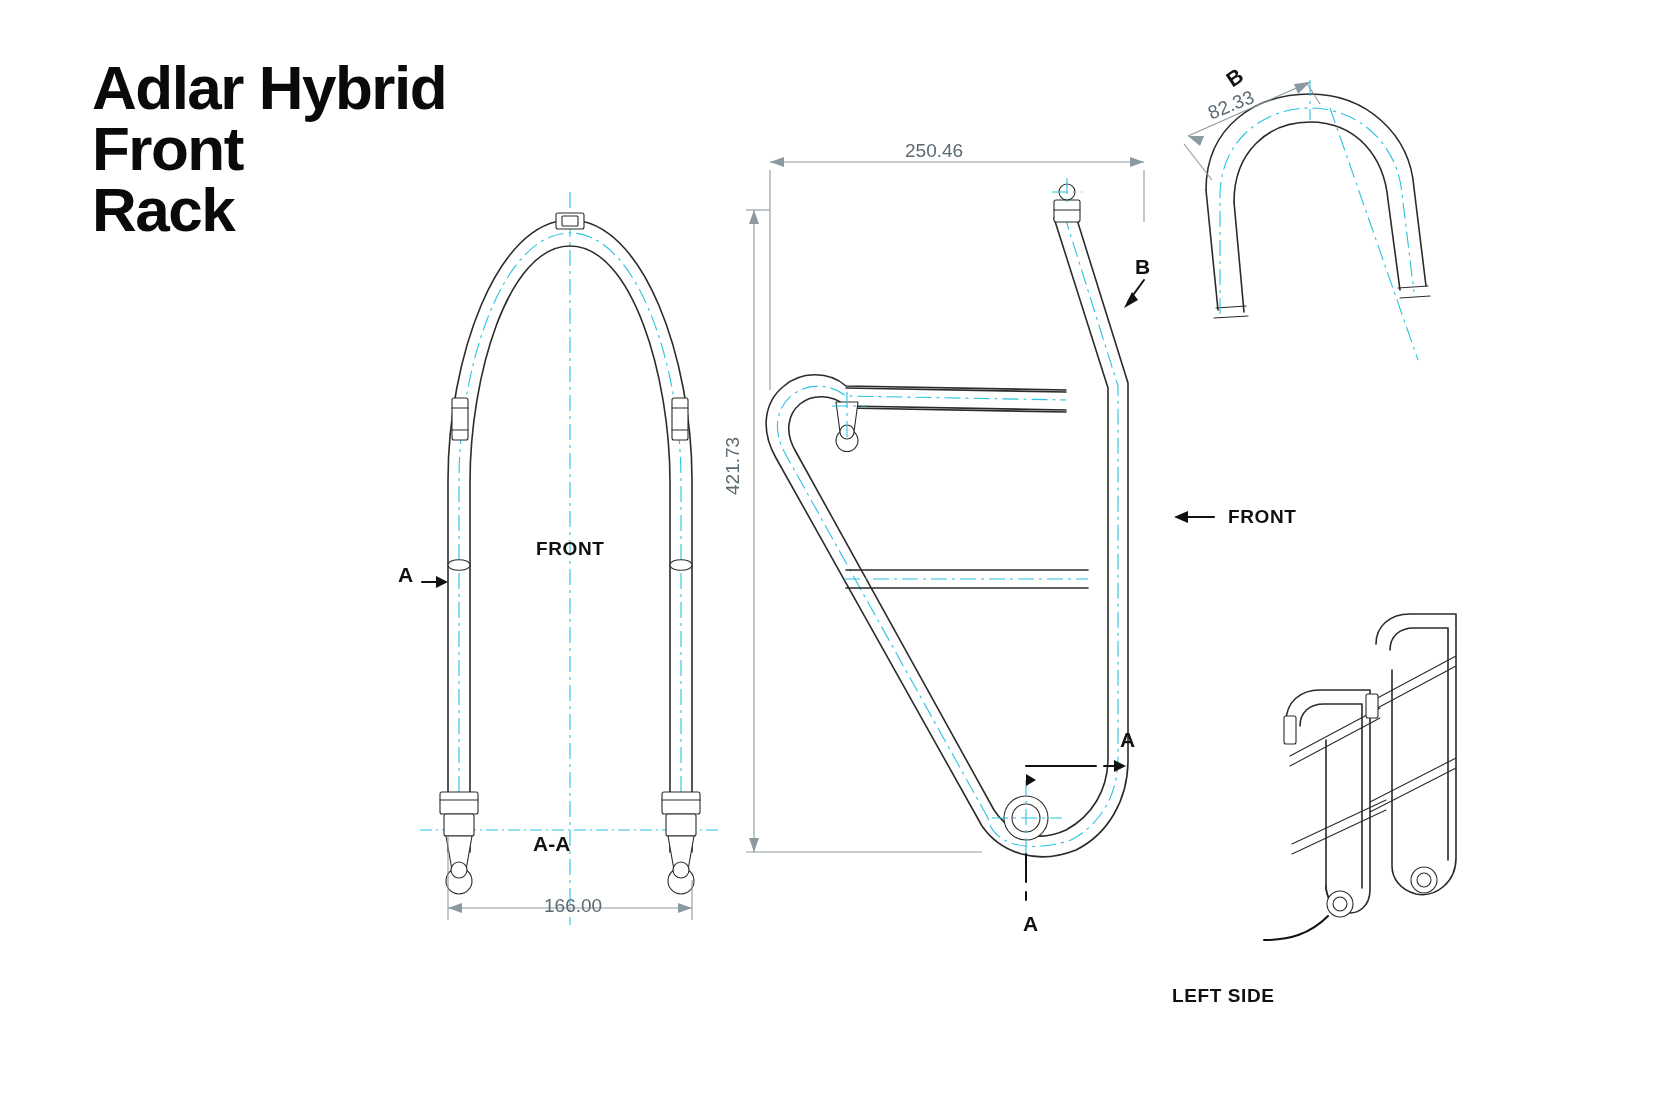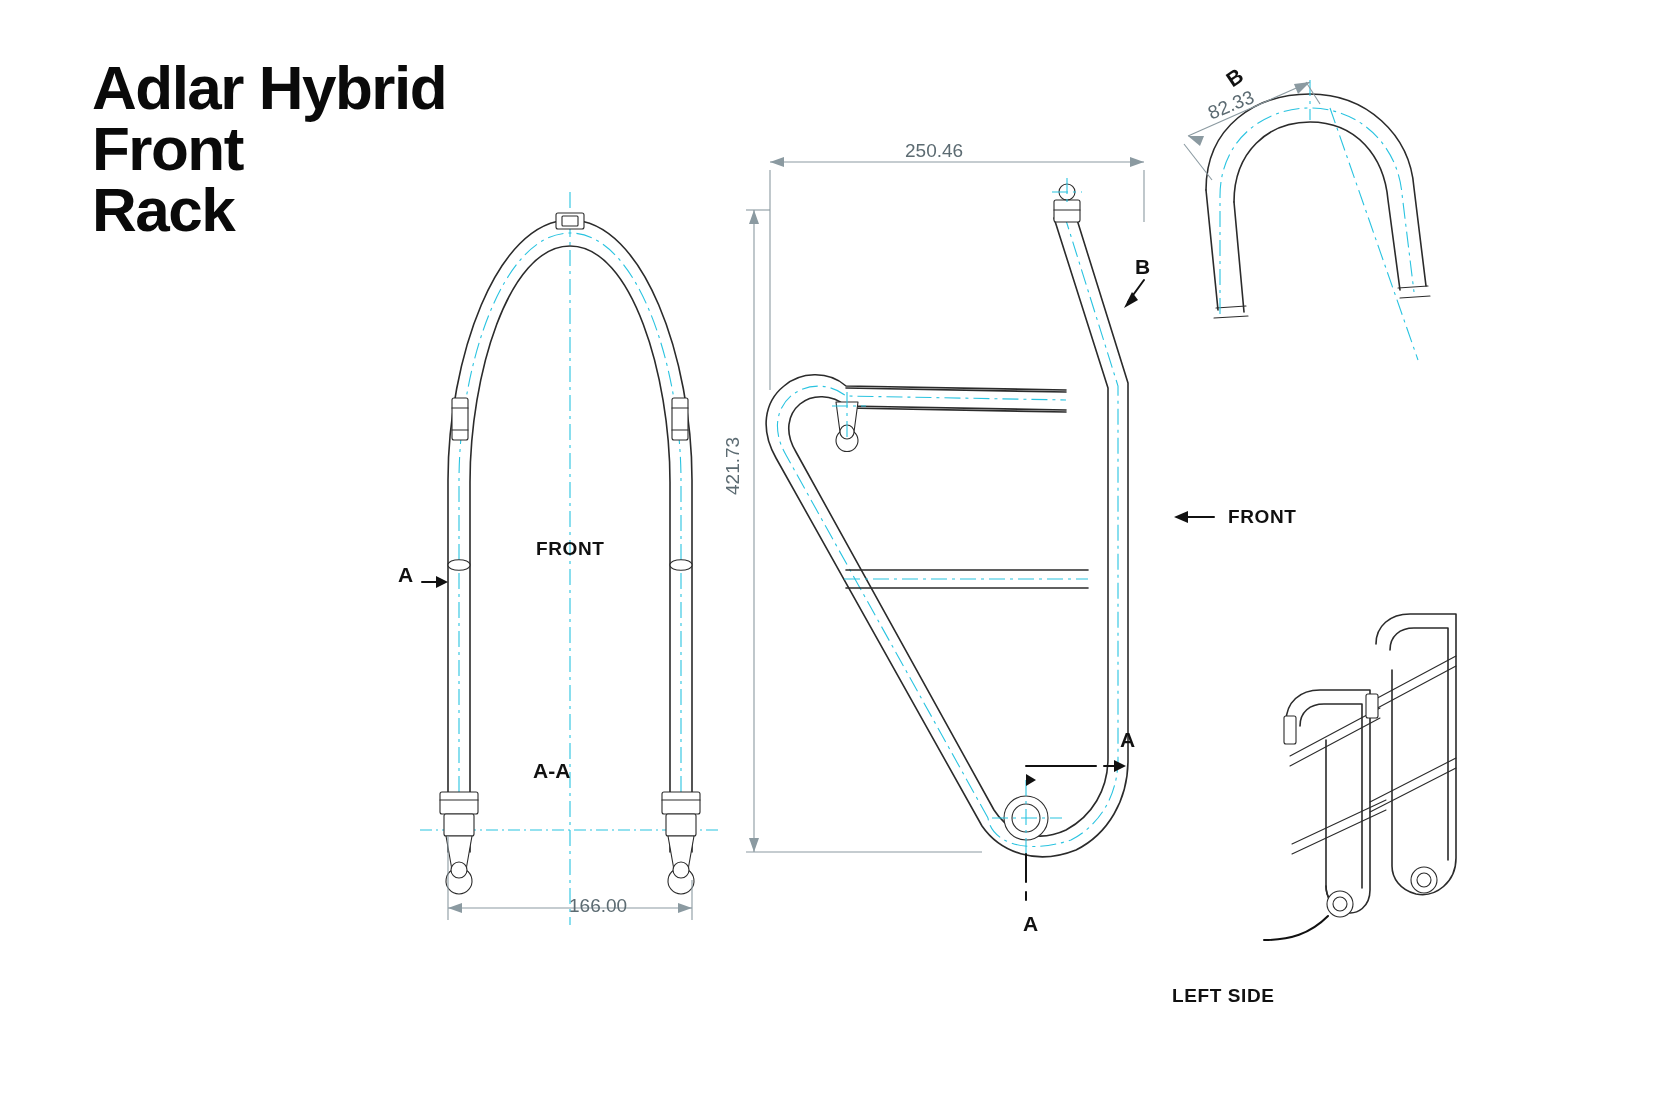--- a/index.html
+++ b/index.html
@@ -111,22 +111,22 @@
     <circle class="ol-thin white-fill" cx="281" cy="690" r="8"></circle>
 
     <line class="dim" x1="48" y1="656" x2="48" y2="740"></line>
     <line class="dim" x1="292" y1="700" x2="292" y2="740"></line>
     <line class="dim" x1="48" y1="728" x2="292" y2="728"></line>
     <polygon class="dim-arrow" points="48,728 62,723 62,733"></polygon>
     <polygon class="dim-arrow" points="292,728 278,723 278,733"></polygon>
   </svg>
 
   <div class="label" style="left:536px; top:538px;">FRONT</div>
-  <div class="section-mark" style="left:533px; top:759px;text-align:right;">A-A</div>
-  <div class="dim-text" style="left:569px; top:895px;">166.00</div>
+  <div class="section-mark" style="left:533px; top:832px;text-align:right;">A-A</div>
+  <div class="dim-text" style="left:544px; top:895px;">166.00</div>
 
   <svg style="position:absolute; left:396px; top:560px;" width="56" height="40" viewBox="0 0 56 40">
     <line class="blkline" x1="26" y1="22" x2="48" y2="22"></line>
     <polygon class="blk" points="52,22 40,16 40,28"></polygon>
   </svg>
   <div class="section-mark" style="left:398px; top:563px;">A</div>
 
   <svg style="position:absolute; left:736px; top:140px;" width="440" height="790" viewBox="0 0 440 790">
 
     <path class="ol" d="M338 70

